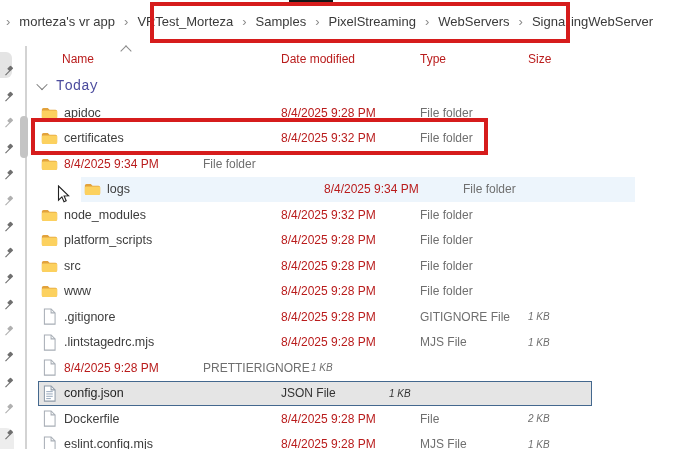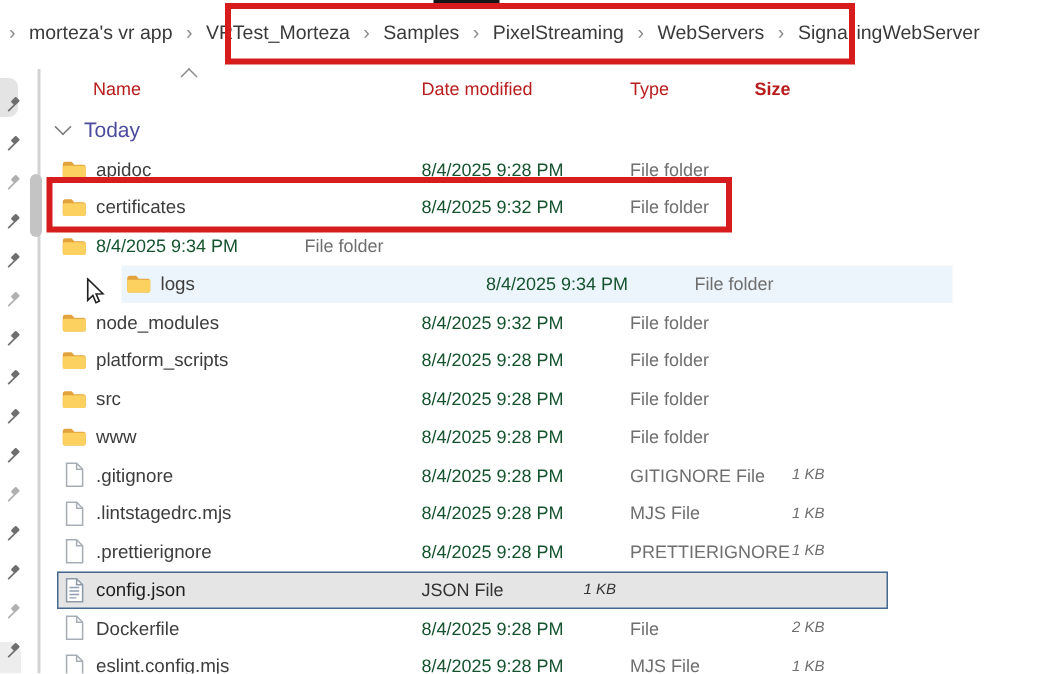--- a/index.html
+++ b/index.html
@@ -29,35 +29,35 @@
   .scroll-thumb{position:absolute;left:20px;top:116px;width:8px;height:42px;background:#c4c4c4;border-radius:4px;}
   
   .pin{position:absolute;left:4px;width:12px;height:12px;color:#6f6f6f;}
   .pin.faded{color:#b0b0b0;}
   
   .headers{position:absolute;left:38px;top:52px;height:16px;width:560px;font-size:12px;color:#b91c1c;}
   .headers span{position:absolute;top:0;cursor:default;}
   .hdr-name{left:24px;}
   .hdr-date{left:243px;}
   .hdr-type{left:382px;}
-  .hdr-size{left:465px;font-weight:bold;}
+  .hdr-size{left:490px;}
   .sort-caret{position:absolute;left:84px;top:-5px;width:7px;height:7px;
     border-top:1.5px solid #8a8a8a;border-left:1.5px solid #8a8a8a;transform:rotate(45deg);}
   
-  .group-header{position:absolute;left:38px;top:78px;display:flex;align-items:center;font-size:14px;color:#4c4c9e;}
+  .group-header{position:absolute;left:38px;top:78px;display:flex;align-items:center;font-size:14px;color:#4c4c9e;font-family:Liberation Mono, monospace;}
   .group-chevron{width:7px;height:7px;border-right:1.6px solid #7a7a7a;border-bottom:1.6px solid #7a7a7a;
     transform:rotate(45deg) translate(-1px,-1px);margin-right:10px;}
   
   .list{position:absolute;left:38px;top:100px;width:560px;}
   .row{height:25.5px;display:flex;align-items:center;padding-left:2px;width:554px;box-sizing:border-box;
     font-size:12.5px;color:#3d3d3d;}
   .row .icon{width:18px;display:flex;align-items:center;justify-content:center;margin-right:6px;flex:0 0 18px;}
   .cell{white-space:nowrap;overflow:hidden;}
   .cell.name{width:217px;flex:0 0 217px;}
-  .cell.date{width:139px;flex:0 0 139px;color:#14532d;font-size:12px;}
+  .cell.date{width:139px;flex:0 0 139px;color:#b91c1c;font-size:12px;}
   .cell.type{width:108px;flex:0 0 108px;color:#6f6f6f;font-size:12px;}
   .cell.size{width:62px;flex:0 0 62px;text-align:left;color:#6f6f6f;font-size:10px;font-style:italic;}
   .row.hover{background:#edf5fc;margin-left:43px;}
   .row.selected{background:#e5e5e5;border:1px solid #44688e;padding-left:1px;}
   .row.selected .cell.date,.row.selected .cell.type,.row.selected .cell.size{color:#333333;}
   .row.selected .cell.name{color:#1f1f1f;}
   
   .cursor{position:absolute;left:57px;top:185px;z-index:40;pointer-events:none;}
 </style>
 </head>
@@ -227,21 +227,20 @@
     <span class="cell size">1 KB</span>
   </div>
 
   <div class="row">
     <span class="icon">
         <svg width="13" height="17" viewBox="0 0 14 18">
           <path d="M1.5 0.8 h7.2 l4.3 4.3 V17.2 H1.5 Z" fill="#ffffff" stroke="#a7adb5" stroke-width="1.1"></path>
           <path d="M8.7 0.8 v4.3 h4.3" fill="none" stroke="#a7adb5" stroke-width="1.1"></path>
         </svg>
       </span>
-    <span class="cell name">.prettierignore</span>
     <span class="cell date">8/4/2025 9:28 PM</span>
     <span class="cell type">PRETTIERIGNORE ...</span>
     <span class="cell size">1 KB</span>
   </div>
 
   <div class="row selected">
     <span class="icon">
         <svg width="13" height="17" viewBox="0 0 14 18">
           <path d="M1.5 0.8 h7.2 l4.3 4.3 V17.2 H1.5 Z" fill="#ffffff" stroke="#8e9aa8" stroke-width="1.1"></path>
           <path d="M8.7 0.8 v4.3 h4.3" fill="none" stroke="#8e9aa8" stroke-width="1.1"></path>

